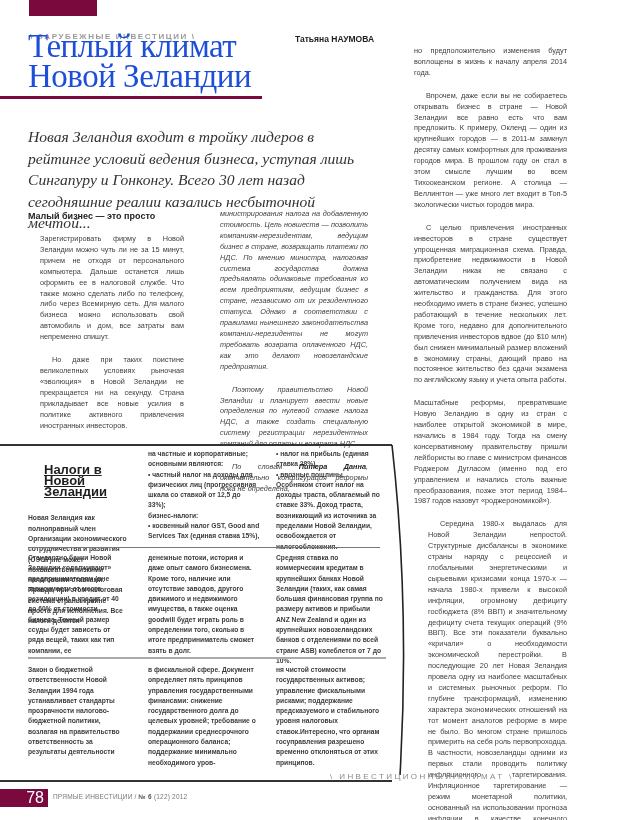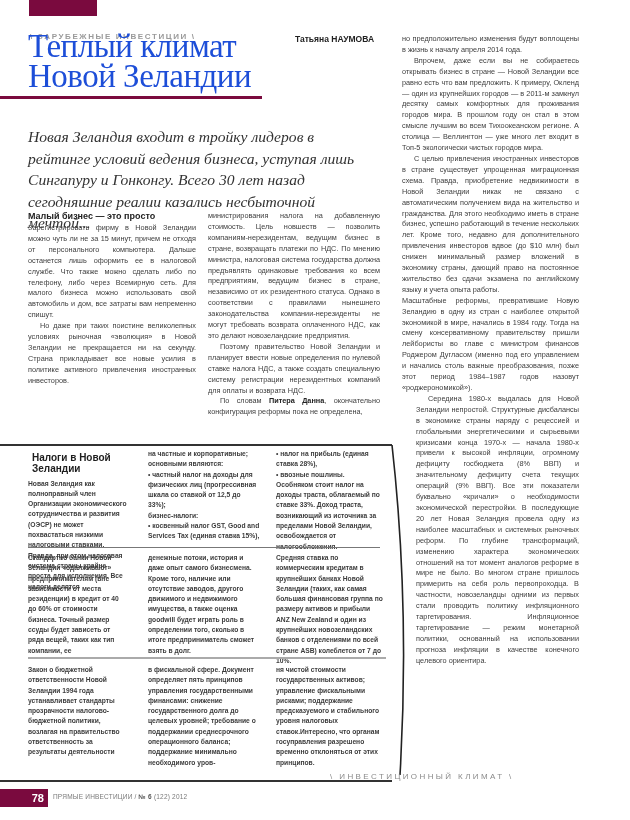--- a/index.html
+++ b/index.html
@@ -5,36 +5,36 @@
   html, body { margin: 0; padding: 0; background: #ffffff; }
   body { width: 630px; height: 820px; position: relative; overflow: hidden; font-family: "Liberation Sans", sans-serif; color: #3a3a3a; }
   .abs { position: absolute; }
   .top-bar { left: 29px; top: 0; width: 68px; height: 16px; background: #7a0a3e; }
   .rubric { left: 30px; top: 32px; font-size: 8px; font-weight: bold; letter-spacing: 1.6px; color: #9a9a9a; white-space: nowrap; }
   .title { left: 28px; top: 31px; width: 250px; font-family: "Liberation Serif", "DejaVu Serif", serif; font-size: 33px; line-height: 30px; color: #1d4ed8; letter-spacing: -0.5px; }
   .title-rule { left: 0; top: 96px; width: 262px; height: 3px; background: #7a0a3e; }
   .author { left: 295px; top: 34px; font-size: 8.5px; font-weight: bold; color: #222; white-space: nowrap; }
   .lead { left: 28px; top: 126px; width: 340px; font-family: "Liberation Serif", "DejaVu Serif", serif; font-style: italic; font-size: 15.6px; line-height: 21.5px; color: #333; }
   .col { font-size: 7.3px; line-height: 10.9px; text-align: justify; color: #404040; hyphens: manual; }
-  .col p { margin: 0; text-indent: 12px; }
+  .col p { margin: 12px; text-indent: 12px; }
   .col p.noindent { text-indent: 0; }
   .col h3 { margin: 0 0 1px 0; font-size: 9px; line-height: 11px; font-weight: bold; color: #222; }
   .col b { color: #222; }
   .col1 { left: 28px; top: 211px; width: 168px; }
-  .col2 { left: 208px; top: 211px; width: 172px; }
+  .col2 { left: 208px; top: 197px; width: 172px; font-style: italic; }
   .col3 { left: 402px; top: 34px; width: 177px; }
   .box-top { left: 0; top: 444px; width: 392px; height: 1.5px; background: #333; }
   .box-bottom { left: 0; top: 780px; width: 392px; height: 1.5px; background: #333; }
   .box-curve { left: 370px; top: 436px; width: 60px; height: 348px; }
   .sec-rule { left: 28px; height: 1px; background: #777; }
   .sb { font-size: 6.7px; line-height: 10.3px; font-weight: bold; color: #3c3c3c; }
-  .sb h4 { margin: 4px; font-size: 10px; line-height: 10.8px; color: #1e1e1e; }
+  .sb h4 { margin: 16px; font-size: 13px; line-height: 10.8px; color: #1e1e1e; text-decoration: underline; }
   .sb p { margin: 0; }
   .footer-block { left: 0; top: 789px; width: 48px; height: 18px; background: #7a0a3e; }
-  .page-num { left: 0; top: 789px; width: 44px; height: 18px; line-height: 18px; text-align: right; color: #fff; font-weight: bold; font-size: 11px; }
+  .page-num { left: 0; top: 789px; width: 44px; height: 18px; line-height: 18px; text-align: right; color: #fff; font-weight: normal; font-size: 16px; }
   .footer-mag { left: 53px; top: 793px; font-size: 6.5px; color: #7a7a7a; white-space: nowrap; letter-spacing: 0.2px; }
   .footer-mag b { color: #555; }
   .footer-section { left: 330px; top: 772px; font-size: 8px; letter-spacing: 2.4px; color: #8a8a8a; white-space: nowrap; }
 </style>
 </head>
 <body>
 
 <div class="abs top-bar"></div>
 <div class="abs rubric">\ ЗАРУБЕЖНЫЕ ИНВЕСТИЦИИ \</div>
 <div class="abs title">

